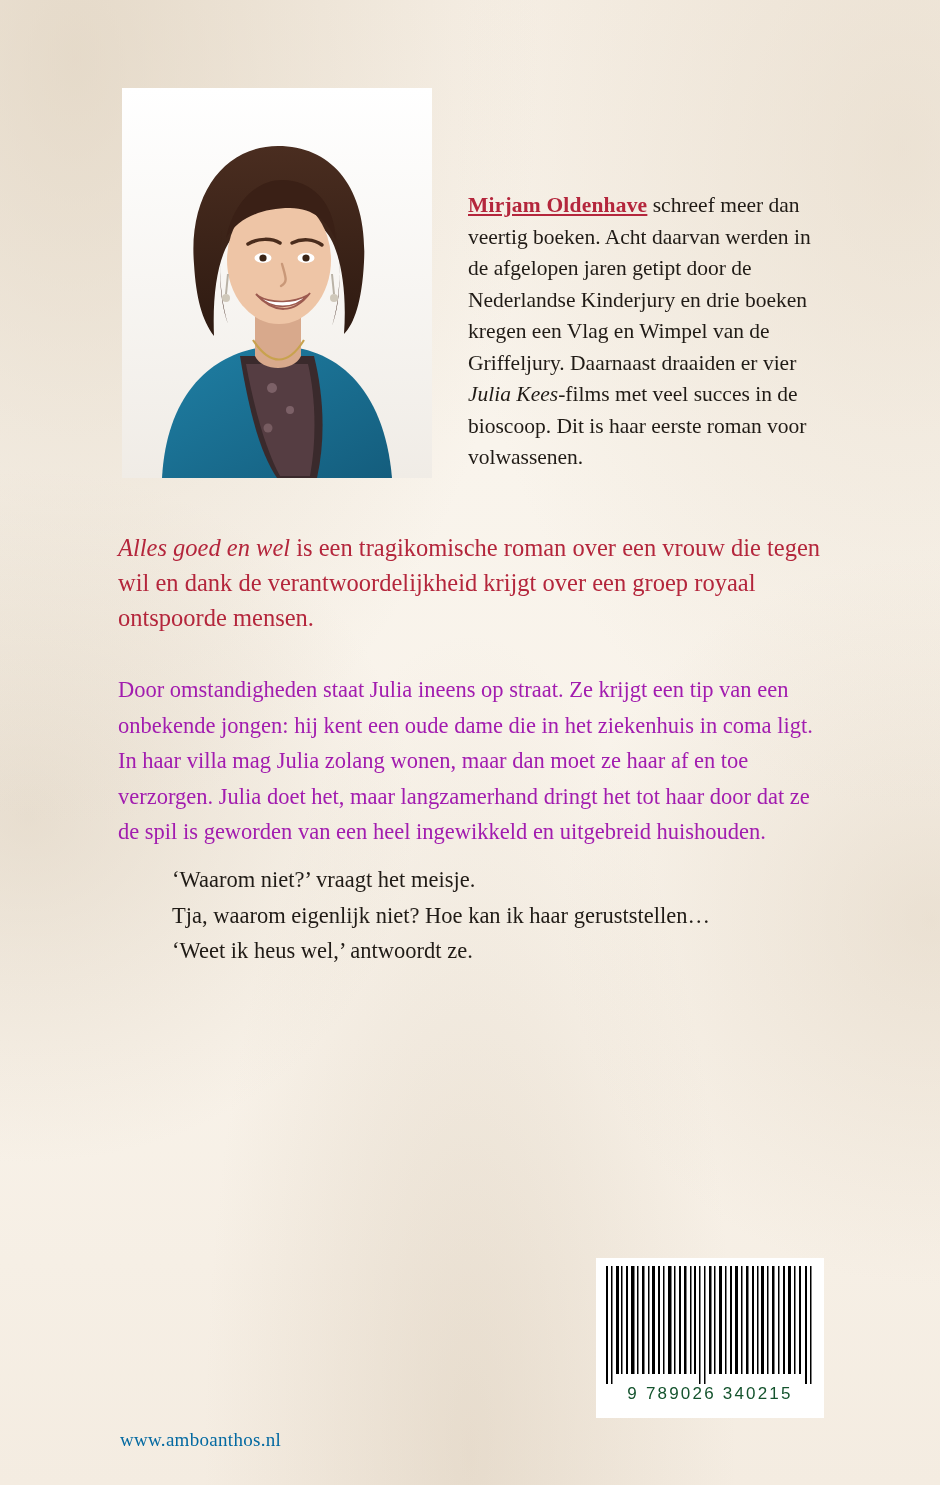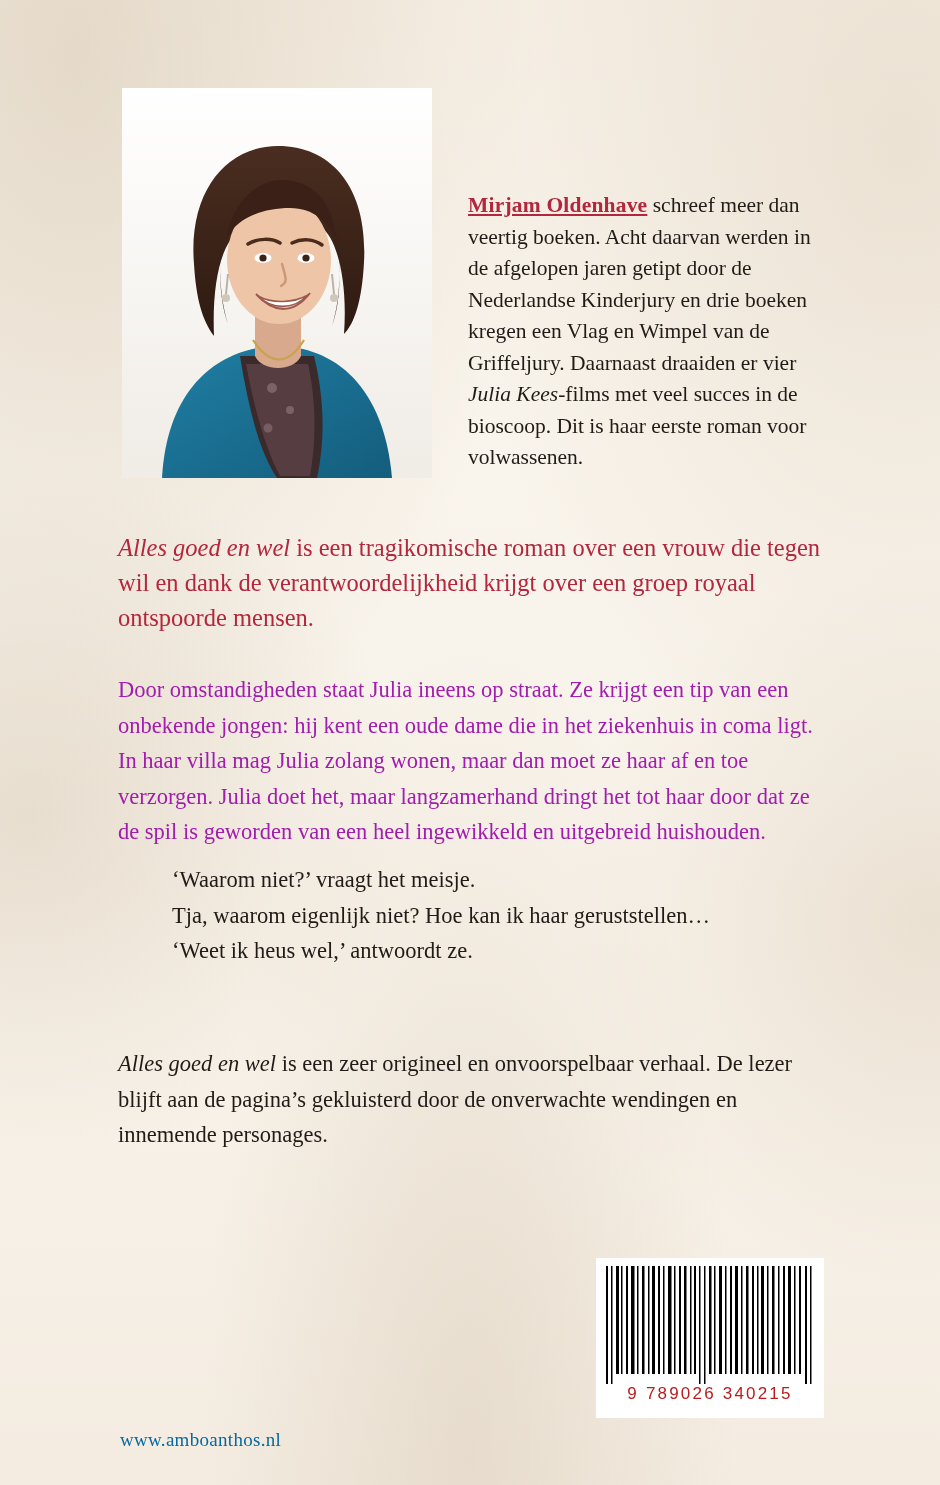--- a/index.html
+++ b/index.html
@@ -138,21 +138,21 @@
   }
   .barcode-digits {
     position: absolute;
     left: 0;
     top: 126px;
     width: 228px;
     text-align: center;
     font-family: "Liberation Sans", sans-serif;
     font-size: 17px;
     letter-spacing: 2.2px;
-    color: #b91c1c;
+    color: #14532d;
   }
 </style>
 </head>
 <body>
 
 <div class="paper-bg"></div>
 
 <div class="page">
 
   <div class="author-photo">
@@ -222,23 +222,20 @@
   </div>
 
   <div class="body-par">Door omstandigheden staat Julia ineens op straat. Ze krijgt een tip van een onbekende jongen: hij kent een oude dame die in het ziekenhuis in coma ligt. In haar villa mag Julia zolang wonen, maar dan moet ze haar af en toe verzorgen. Julia doet het, maar langzamerhand dringt het tot haar door dat ze de spil is geworden van een heel ingewikkeld en uitgebreid huishouden.</div>
 
   <div class="dialogue">
     <div>‘Waarom niet?’ vraagt het meisje.</div>
     <div>Tja, waarom eigenlijk niet? Hoe kan ik haar geruststellen…</div>
     <div>‘Weet ik heus wel,’ antwoordt ze.</div>
   </div>
 
-  <div class="closing">
-    <span class="ital">Alles goed en wel</span><span> is een zeer origineel en onvoorspelbaar verhaal. De lezer blijft aan de pagina’s gekluisterd door de onverwachte wendingen en innemende personages.</span>
-  </div>
 
   <div class="website">www.amboanthos.nl</div>
 
   <div class="barcode-box">
     <svg class="barcode-bars" viewBox="0 0 212 118" preserveAspectRatio="none">
       <rect x="0" y="0" width="212" height="118" fill="#ffffff"></rect>
       <g fill="#000000">
         <rect x="2" y="0" width="2" height="118"></rect>
         <rect x="7" y="0" width="1.5" height="118"></rect>
         <rect x="12" y="0" width="3" height="108"></rect>

